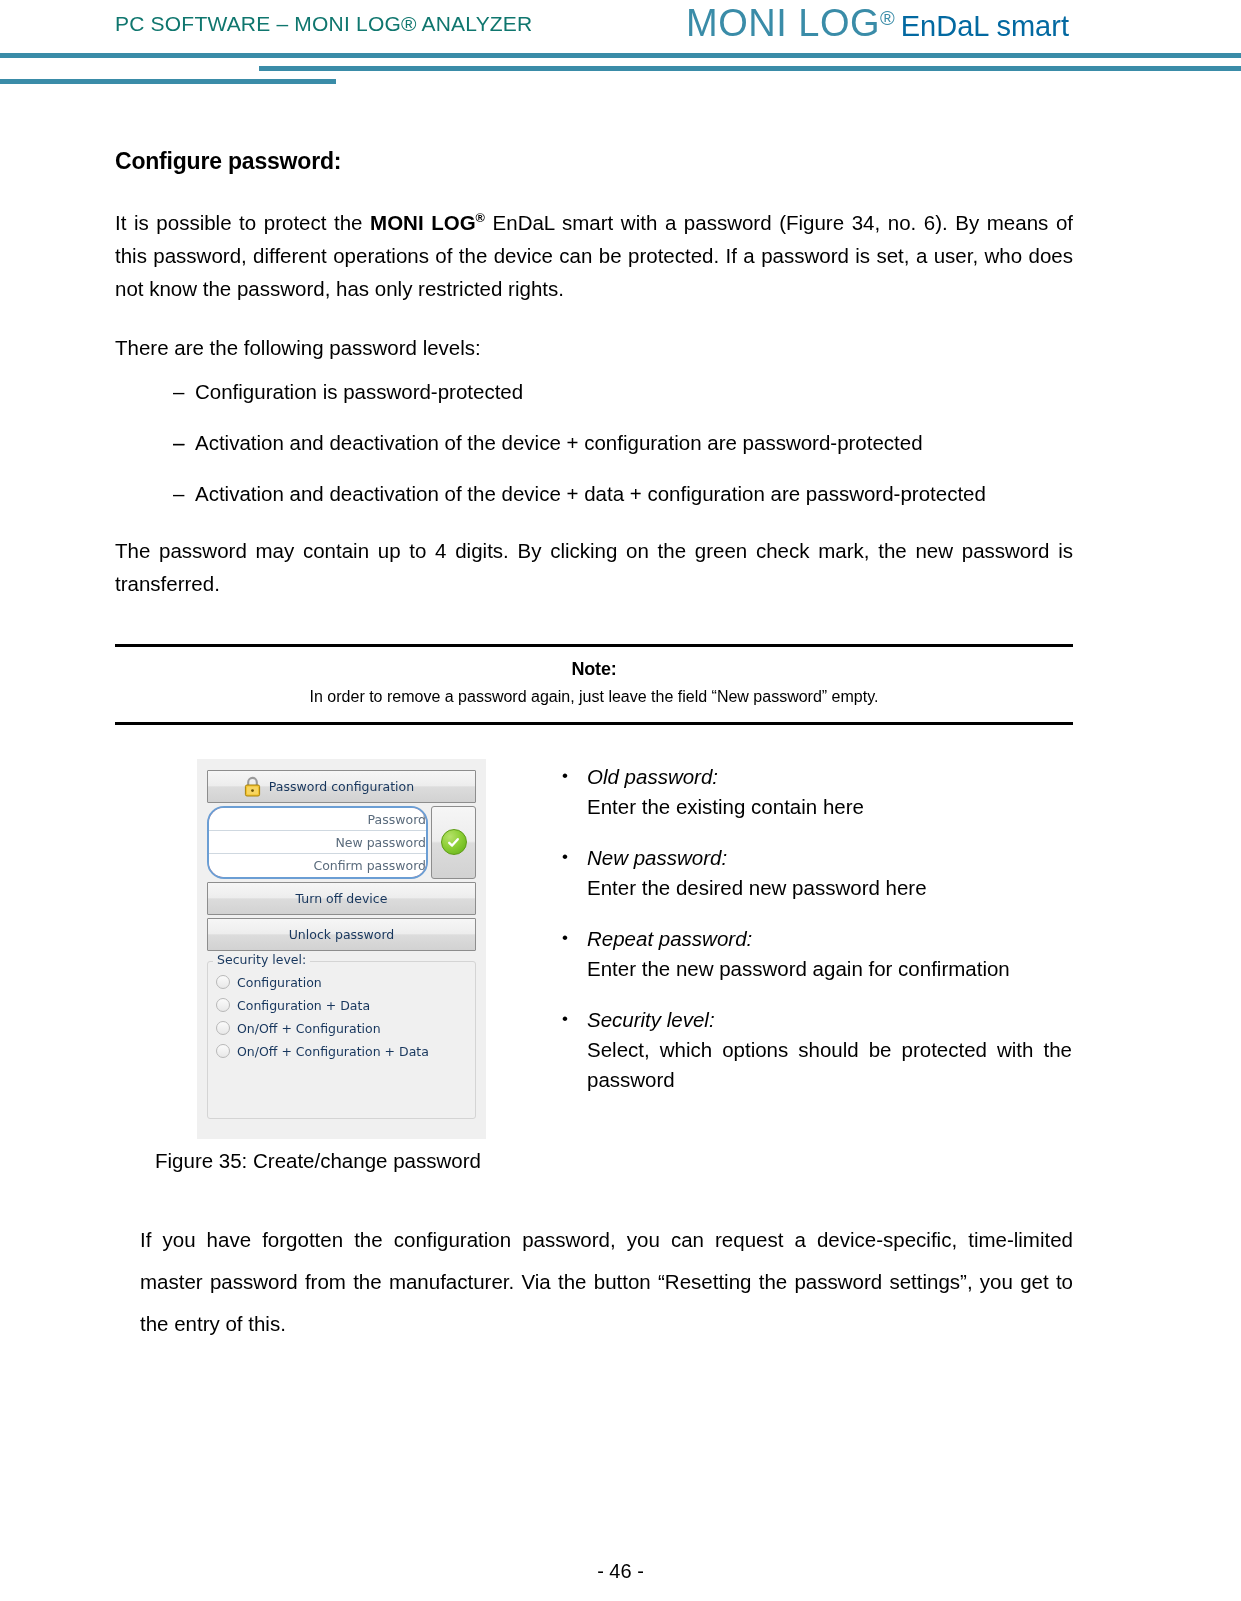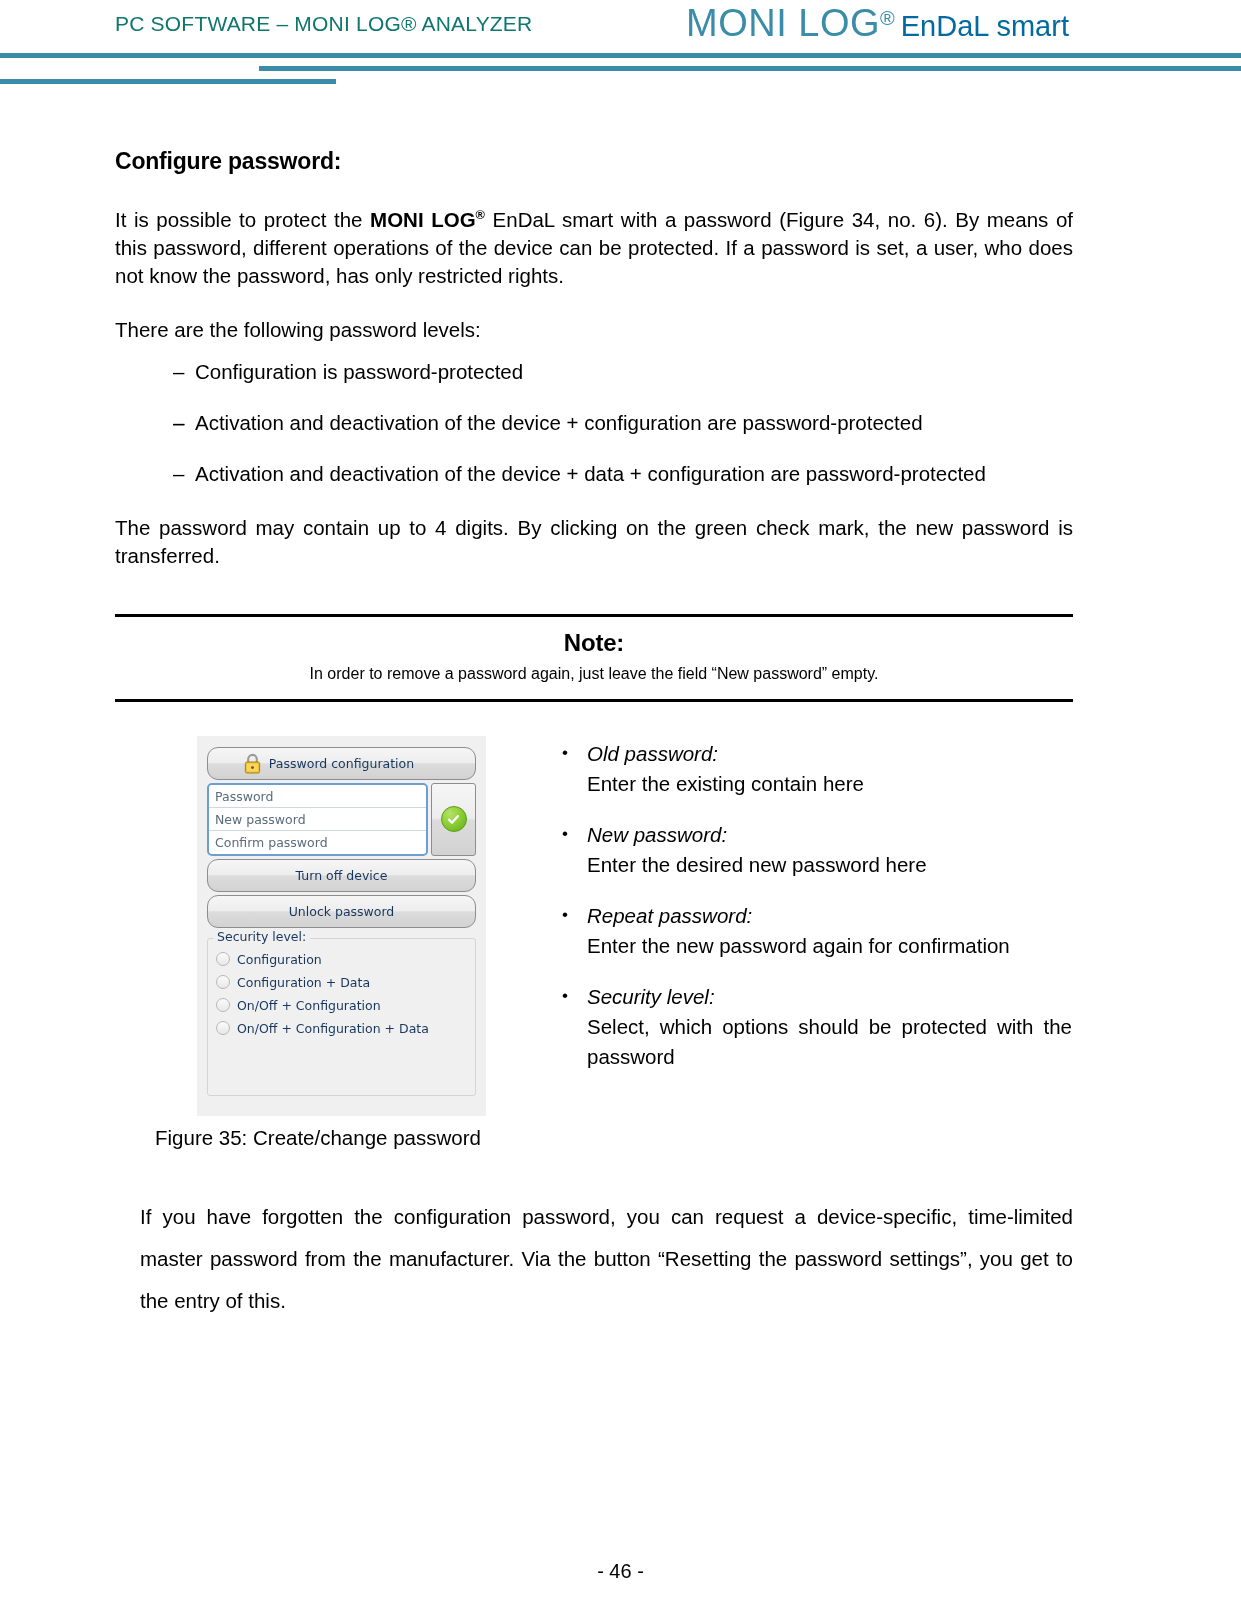--- a/index.html
+++ b/index.html
@@ -83,21 +83,21 @@
     width: 958px;
   }
   .section-heading {
     font-size: 23px;
     font-weight: bold;
     letter-spacing: -0.2px;
     margin: 18px 0 0 0;
   }
   .para {
     font-size: 20.5px;
-    line-height: 28px;
+    line-height: 33px;
     text-align: justify;
     margin: 26px 0 0 0;
   }
   .para.nojust { text-align: left; }
   .para b { font-weight: bold; }
   .para sup { font-size: 0.62em; vertical-align: super; }
 
   .dash-list {
     margin: 14px 0 0 0;
     padding: 0;
@@ -118,21 +118,21 @@
 
   
   .note-box {
     margin-top: 44px;
     border-top: 3px solid #000;
     border-bottom: 3px solid #000;
     padding: 12px 0 16px 0;
     text-align: center;
   }
   .note-title {
-    font-size: 24px;
+    font-size: 18px;
     font-weight: bold;
     letter-spacing: -0.2px;
   }
   .note-text {
     font-size: 16px;
     margin-top: 8px;
   }
 
   
   .figure-row {
@@ -151,21 +151,21 @@
     background: #f0f0f0;
     box-sizing: border-box;
     padding: 11px 10px 10px 10px;
     font-family: "DejaVu Sans", sans-serif;
   }
   .win-btn {
     box-sizing: border-box;
     width: 100%;
     height: 33px;
     border: 1px solid #8d8d8d;
-    border-radius: 11px;
+    border-radius: 1px;
     background: linear-gradient(to bottom, #f6f6f6 0%, #ededed 48%, #dcdcdc 51%, #d2d2d2 100%);
     display: flex;
     align-items: center;
     justify-content: center;
     position: relative;
     font-size: 12.5px;
     color: #17365d;
     margin-bottom: 3px;
   }
   .lock-icon {
@@ -177,24 +177,25 @@
   }
   .fields-wrap {
     display: flex;
     gap: 3px;
     margin-bottom: 3px;
   }
   .field-group {
     flex: 1;
     box-sizing: border-box;
     border: 2px solid #6b9ed4;
-    border-radius: 5px;
+    border-radius: 17px;
     background: #ef4444;
     box-shadow: inset 0 0 0 1px #ffffff;
     overflow: hidden;
+    text-align: right;
   }
   .field-row {
     box-sizing: border-box;
     height: 23px;
     line-height: 23px;
     padding-left: 6px;
     font-size: 12.5px;
     color: #5a6b7c;
     background: #ffffff;
     border-bottom: 1px solid #cfd8e0;

